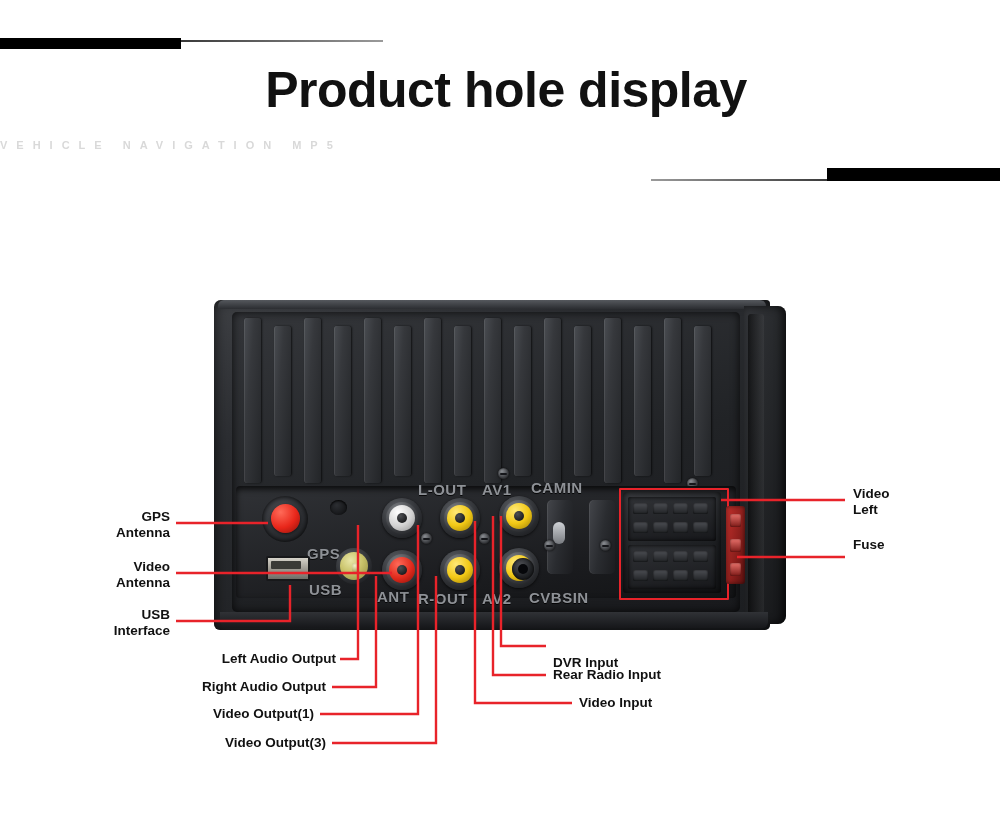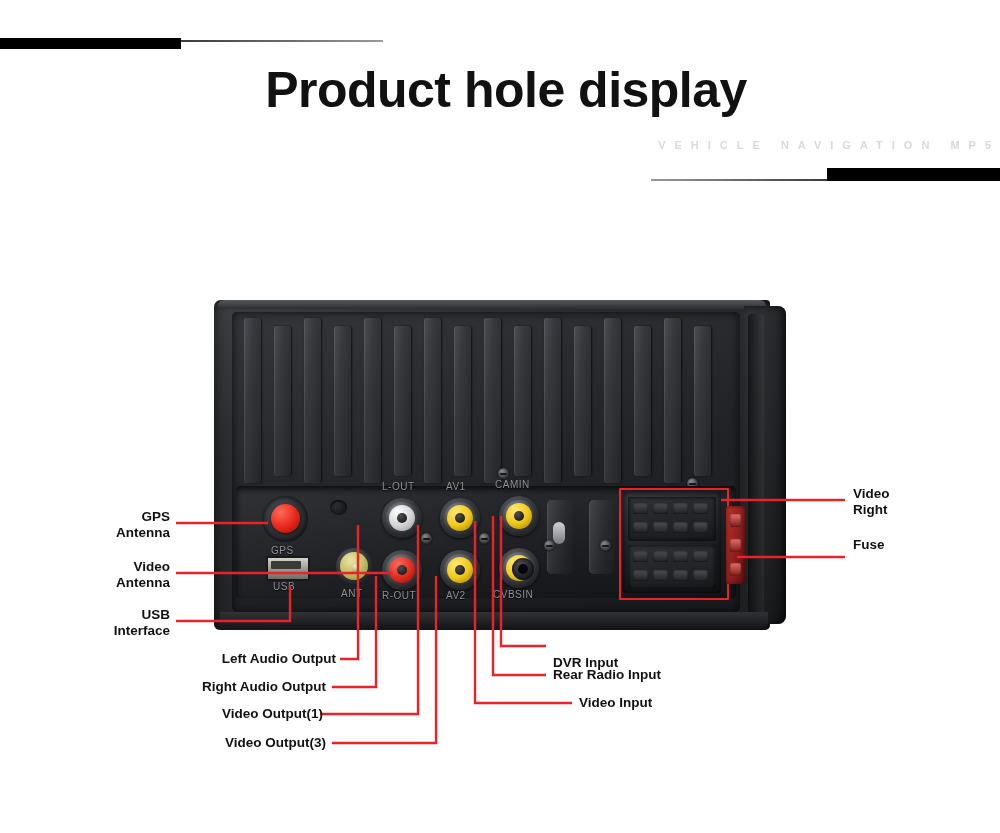--- a/index.html
+++ b/index.html
@@ -24,21 +24,21 @@
   .title{
     position:absolute;left:0;right:0;top:62px;
     text-align:center;
     font-size:50px;font-weight:bold;color:#111;
     letter-spacing:-0.5px;
     line-height:1.15;
     margin-left:12px;
   }
   .subtitle{
     position:absolute;left:0;right:0;top:139px;
-    text-align:right;
+    text-align:left;
     font-size:11px;font-weight:bold;color:#d9d9d9;
     letter-spacing:9px;
   }
 
   
   .device{position:absolute;left:214px;top:300px;width:572px;height:332px;}
 
   .dev-body{
     position:absolute;left:0;top:0;width:556px;height:330px;
     background:linear-gradient(160deg,#3e4044 0%,#2b2d31 28%,#232528 60%,#1b1d20 100%);
@@ -108,23 +108,24 @@
     position:absolute;left:48px;top:196px;width:46px;height:46px;border-radius:50%;
     background:radial-gradient(circle at 40% 35%,#4a4c51,#2a2c30 60%,#141517);
     box-shadow:inset 0 0 5px rgba(0,0,0,.9);
   }
   .gps-dot{
     position:absolute;left:9px;top:8px;width:29px;height:29px;border-radius:50%;
     background:radial-gradient(circle at 33% 28%,#ff6a58,#e8261a 55%,#8d1109);
     box-shadow:0 1px 3px rgba(0,0,0,.6);
   }
   .lbl-silk{
-    position:absolute;color:#8e9196;font-size:10px;font-weight:normal;
+    position:absolute;color:#8e9196;font-size:15px;font-weight:bold;
     letter-spacing:.5px;text-shadow:0 1px 0 rgba(0,0,0,.8);
     white-space:nowrap;
+    margin-left:36px;
   }
 
   
   .usb{
     position:absolute;left:52px;top:256px;width:40px;height:21px;
     background:linear-gradient(180deg,#d6d3ca,#a6a39a 45%,#6e6c66);
     border:2px solid #17181a;border-radius:2px;
   }
   .usb-in{
     position:absolute;left:3px;top:3px;width:30px;height:8px;
@@ -418,28 +419,28 @@
       <div>Antenna</div>
     </div>
 
     <div class="lbl two r" style="left:52px;top:607px;width:118px">
       <div>USB</div>
       <div>Interface</div>
     </div>
 
     <div class="lbl two" style="left:853px;top:486px">
       <div>Video</div>
-      <div>Right</div>
+      <div>Left</div>
     </div>
 
     <div class="lbl" style="left:853px;top:537px">Fuse</div>
 
     <div class="lbl r" style="left:140px;top:651px;width:196px">Left Audio Output</div>
     <div class="lbl r" style="left:130px;top:679px;width:196px">Right Audio Output</div>
-    <div class="lbl r" style="left:139px;top:706px;width:184px">Video Output(1)</div>
+    <div class="lbl r" style="left:130px;top:706px;width:184px">Video Output(1)</div>
     <div class="lbl r" style="left:142px;top:735px;width:184px">Video Output(3)</div>
 
     <div class="lbl" style="left:553px;top:655px">DVR Input</div>
     <div class="lbl" style="left:553px;top:667px">Rear Radio Input</div>
     <div class="lbl" style="left:579px;top:695px">Video Input</div>
 
   </div>
 
 </div>
 

